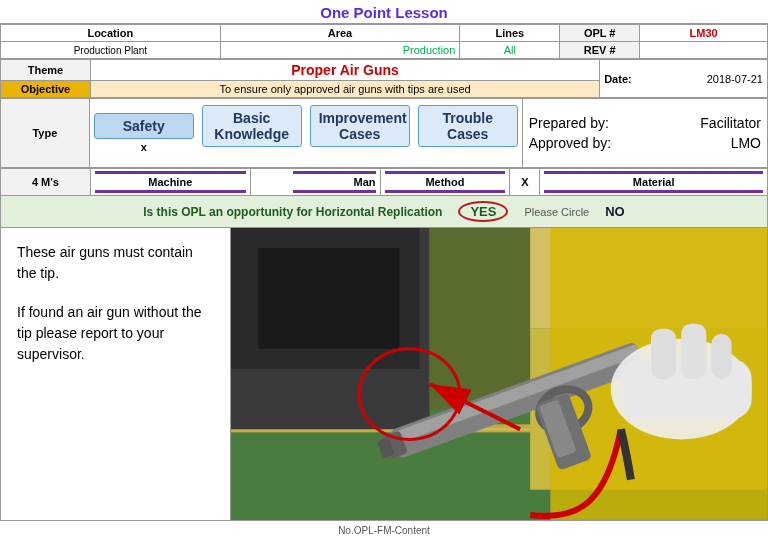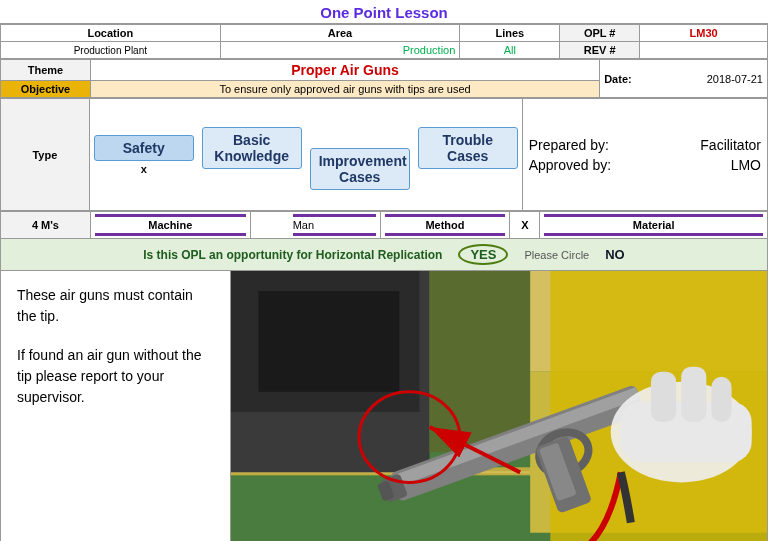--- a/index.html
+++ b/index.html
@@ -205,21 +205,21 @@
             </div>
             <span class="x-mark">x</span>
           </div>
           <div style="display:flex; flex-direction:column; align-items:center; gap:2px;">
             <div class="type-btn">
               <div>Basic</div>
               <div>Knowledge</div>
             </div>
             <span style="visibility:hidden;">x</span>
           </div>
-          <div style="display:flex; flex-direction:column; align-items:flex-end; gap:2px;margin-top:43px;">
+          <div style="display:flex; flex-direction:column; align-items:flex-end; gap:2px;">
             <div class="type-btn">
               <div>Improvement</div>
               <div>Cases</div>
             </div>
             <span style="visibility:hidden;">x</span>
           </div>
           <div style="display:flex; flex-direction:column; align-items:center; gap:2px;">
             <div class="type-btn">
               <div>Trouble Cases</div>
             </div>
@@ -255,21 +255,21 @@
     <tbody>
         <tr>
       <td style="font-weight:bold; text-align:center; background:#f2f2f2;">
         <span>4 M's</span>
       </td>
       <td style="text-align:center; font-weight:bold;">
         <div style="background:#7030a0; height:3px; width:100%; margin-bottom:2px;"></div>
         <span>Machine</span>
         <div style="background:#7030a0; height:3px; width:100%; margin-top:2px;"></div>
       </td>
-      <td style="text-align:left; font-weight:normal;padding-left:42px;">
+      <td style="text-align:right; font-weight:bold;padding-left:42px;">
         <div style="background:#7030a0; height:3px; width:100%; margin-bottom:2px;"></div>
         <span>Man</span>
         <div style="background:#7030a0; height:3px; width:100%; margin-top:2px;"></div>
       </td>
       <td style="text-align:center; font-weight:bold;">
         <div style="background:#7030a0; height:3px; width:100%; margin-bottom:2px;"></div>
         <span>Method</span>
         <div style="background:#7030a0; height:3px; width:100%; margin-top:2px;"></div>
       </td>
       <td style="text-align:center; font-weight:bold;">
@@ -280,21 +280,21 @@
         <span>Material</span>
         <div style="background:#7030a0; height:3px; width:100%; margin-top:2px;"></div>
       </td>
     </tr>
   </tbody>
     </table>
 
   <div style="border: 1px solid #999; border-top:none; background:#e2efda; padding: 5px 10px;">
     <div style="display:flex; align-items:center; justify-content:center; gap:16px;">
       <span style="font-weight:bold; font-size:12px; color:#1f5c1f;">Is this OPL an opportunity for Horizontal Replication</span>
-      <span style="border: 2px solid #4d7c0f; border-radius:50%; padding: 1px 10px; color:#1f5c1f; font-weight:bold; font-size:13px;">YES</span>
+      <span style="border: 2px solid #b91c1c; border-radius:50%; padding: 1px 10px; color:#1f5c1f; font-weight:bold; font-size:13px;">YES</span>
       <span style="font-size:11px; color:#555;">Please Circle</span>
       <span style="color:#0f172a; font-weight:bold; font-size:13px;">NO</span>
     </div>
   </div>
 
   <div class="content-area">
 
     <div class="text-panel">
       <div class="body-text">These air guns must contain the tip.</div>
       <div class="body-text">If found an air gun without the tip please report to your supervisor.</div>

